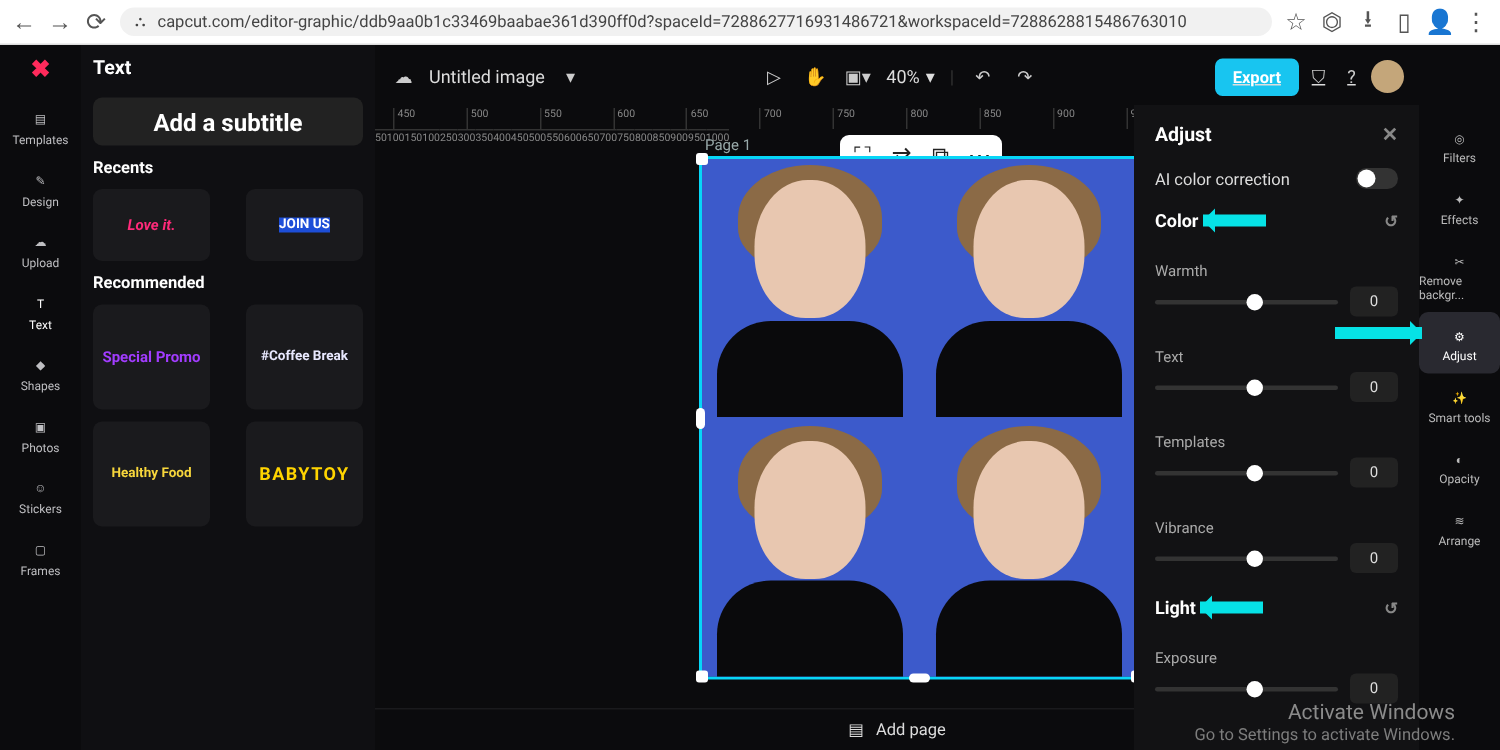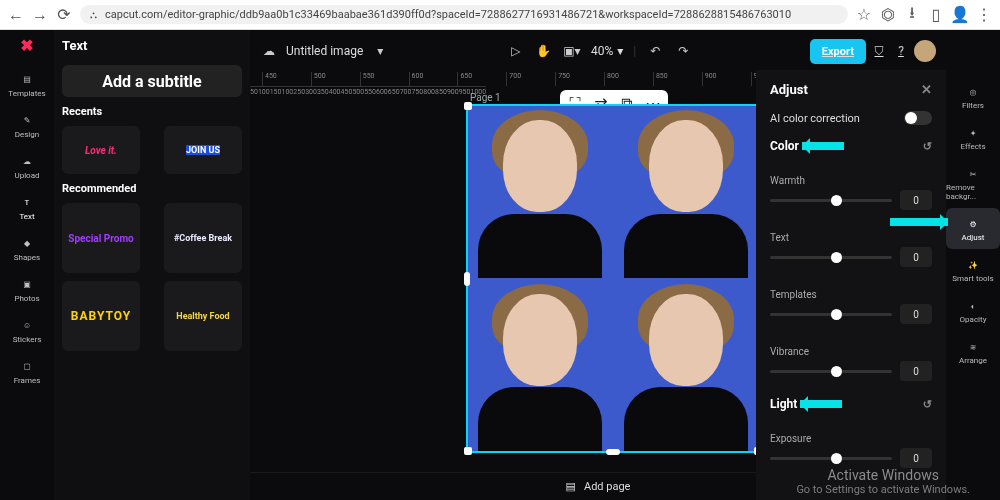--- a/index.html
+++ b/index.html
@@ -90,21 +90,21 @@
 
   
   .righticons { width: 54px; background: #0b0b0d; display: flex; flex-direction: column; align-items: center; padding-top: 46px; font-size: 8px; color: #bbb; }
   .righticons .it2 { display: flex; flex-direction: column; align-items: center; padding: 7px 0; cursor: pointer; width: 100%; }
   .righticons .it2.active { background: #292930; border-radius: 6px; color: #fff; }
   .righticons .ic2 { width: 18px; height: 18px; display: flex; align-items: center; justify-content: center; }
 
   .arrow-right { position: absolute; right: 52px; top: 218px; width: 58px; height: 8px; background: #06e2e6; }
   .arrow-right::after { content:""; position:absolute; right:-8px; top:-4px; border:8px solid transparent; border-left-color:#06e2e6; }
 
-  .winact { position: absolute; right: 30px; bottom: 4px; color: #7d7d7d; font-size: 11px; text-align: center; }
+  .winact { position: absolute; right: 30px; bottom: 4px; color: #7d7d7d; font-size: 11px; text-align: right; }
   .winact .t1 { font-size: 14px; color: #8b8b8b; }
 </style>
 </head>
 <body>
 
 <div class="chrome">
   <div class="nav-ico">←</div>
   <div class="nav-ico">→</div>
   <div class="nav-ico">⟳</div>
   <div class="url-bar">
@@ -173,24 +173,24 @@
     <div class="row">
       <div class="thumb big">
           <span class="t-promo">Special Promo</span>
         </div>
       <div class="thumb big">
           <span class="t-coffee">#Coffee Break</span>
         </div>
     </div>
     <div class="row">
       <div class="thumb big">
+          <span class="t-food">Healthy Food</span>
+        </div>
+      <div class="thumb big">
           <span class="t-baby">BABYTOY</span>
-        </div>
-      <div class="thumb big">
-          <span class="t-food">Healthy Food</span>
         </div>
     </div>
   </div>
 
   <div class="canvaswrap">
     <div class="topbar">
       <div class="left">
         <div class="tb-ico">☁</div>
         <span>Untitled image</span>
         <div class="tb-ico">▾</div>

